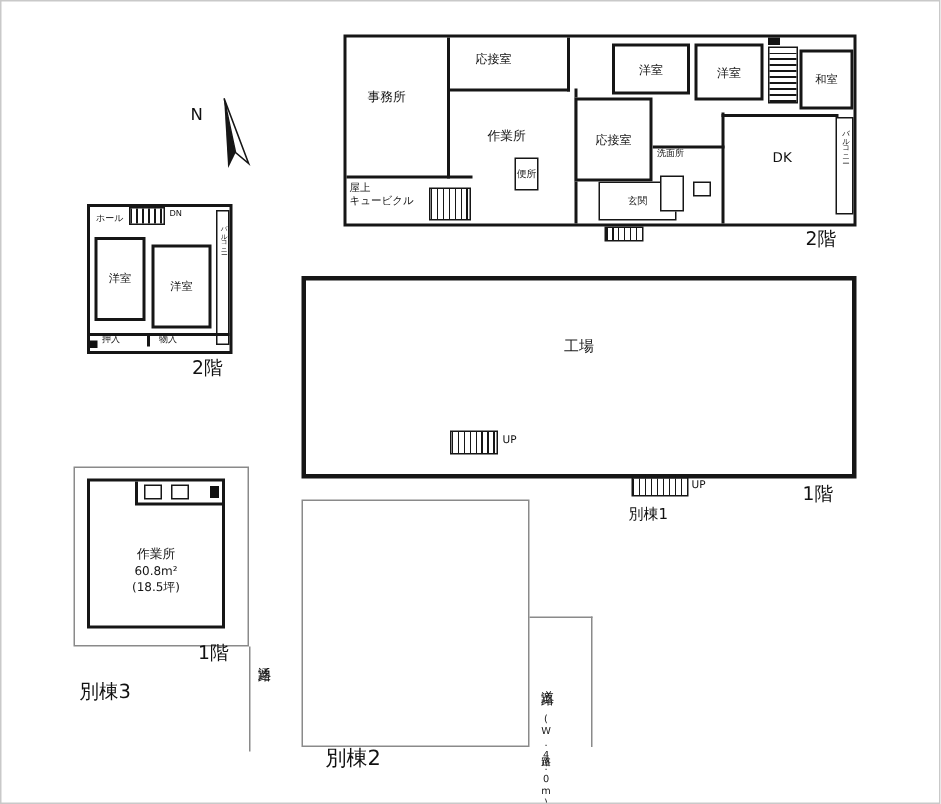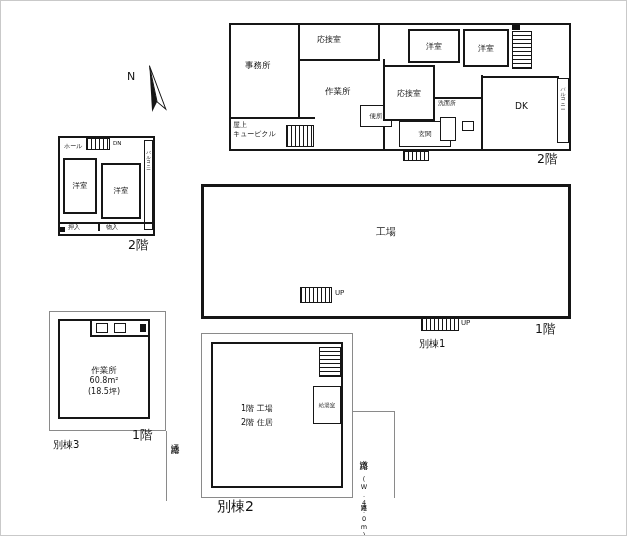--- a/index.html
+++ b/index.html
@@ -50,21 +50,21 @@
     <span class="lbl" style="left:86px;top:10px;font-size:8px">応接室</span>
     <span class="lbl" style="left:94px;top:62px;font-size:8.5px">作業所</span>
 
     <div class="lbl" style="left:2px;top:96px;font-size:7px;line-height:1.25">
       <div>屋上</div>
       <div>キュービクル</div>
     </div>
 
     <div class="stairs" style="left:55px;top:100px;width:28px;height:22px"></div>
 
-    <div class="room room-thin" style="left:129px;top:80px;width:32px;height:22px">
+    <div class="room room-thin" style="left:112px;top:80px;width:16px;height:22px">
       <span style="font-size:6.5px">便所</span>
     </div>
 
     <div class="room" style="left:152px;top:40px;width:52px;height:56px">
       <span style="font-size:8px">応接室</span>
     </div>
 
     <div class="room" style="left:177px;top:4px;width:52px;height:34px">
       <span style="font-size:8px">洋室</span>
     </div>
@@ -77,20 +77,23 @@
     <div class="room room-thin" style="left:209px;top:92px;width:16px;height:24px"></div>
     <div class="room room-thin" style="left:231px;top:96px;width:12px;height:10px"></div>
 
     <div class="room" style="left:232px;top:4px;width:46px;height:38px">
       <span style="font-size:8px">洋室</span>
     </div>
 
     <div class="stairs stairs-v" style="left:281px;top:6px;width:20px;height:38px"></div>
     <div class="pillar" style="left:281px;top:0;width:8px;height:5px"></div>
 
+    <div class="room" style="left:302px;top:8px;width:36px;height:40px">
+      <span style="font-size:7.5px">和室</span>
+    </div>
 
     <span class="lbl" style="left:284px;top:76px;font-size:9px">DK</span>
 
     <div class="abs" style="left:326px;top:53px;width:12px;height:65px;border:1px solid #161616">
       <span class="vtext" style="position:absolute;left:2px;top:4px;font-size:5px;letter-spacing:0">バルコニー</span>
     </div>
   </div>
 
   <div class="stairs" style="left:402px;top:150px;width:26px;height:10px"></div>
   <span class="lbl" style="left:536px;top:151px;font-size:12.5px">2階</span>
@@ -138,33 +141,23 @@
     <div class="room room-thin" style="left:36px;top:2px;width:12px;height:10px"></div>
     <div class="room room-thin" style="left:54px;top:2px;width:12px;height:10px"></div>
     <div class="pillar" style="left:80px;top:3px;width:6px;height:8px"></div>
     <div class="abs center-txt" style="left:0;top:44px;width:100%">
       <div style="font-size:8.5px">作業所</div>
       <div style="font-size:8px">60.8m²</div>
       <div style="font-size:8px">(18.5坪)</div>
     </div>
   </div>
   <span class="lbl" style="left:131px;top:427px;font-size:12.5px">1階</span>
-  <span class="lbl" style="left:52px;top:438px;font-size:10px">別棟3</span>
+  <span class="lbl" style="left:52px;top:454px;font-size:13px">別棟3</span>
 
   <div class="prop" style="left:200px;top:332px;width:152px;height:165px"></div>
-  <div class="bld" style="left:210px;top:341px;width:132px;height:146px">
-    <div class="stairs stairs-v" style="left:106px;top:3px;width:22px;height:30px"></div>
-    <div class="room room-thin" style="left:100px;top:42px;width:28px;height:38px">
-      <span style="font-size:5.5px">給湯室</span>
-    </div>
-    <div class="lbl" style="left:28px;top:58px;font-size:8px;line-height:1.7">
-      <div>1階 工場</div>
-      <div>2階 住居</div>
-    </div>
-  </div>
   <span class="lbl" style="left:216px;top:497px;font-size:14px">別棟2</span>
 
   <div class="abs" style="left:165px;top:430px;width:1px;height:70px;background:#8a8a8a"></div>
   <span class="lbl vtext" style="left:169px;top:436px;font-size:9px">通路</span>
 
   <div class="abs" style="left:352px;top:410px;width:42px;height:1px;background:#8a8a8a"></div>
   <div class="abs" style="left:393px;top:410px;width:1px;height:87px;background:#8a8a8a"></div>
   <div class="abs vtext" style="left:354px;top:452px;height:90px">
     <span style="font-size:9px">道路</span>
     <span style="font-size:6.5px;letter-spacing:0">(W.道路4.0m)</span>

